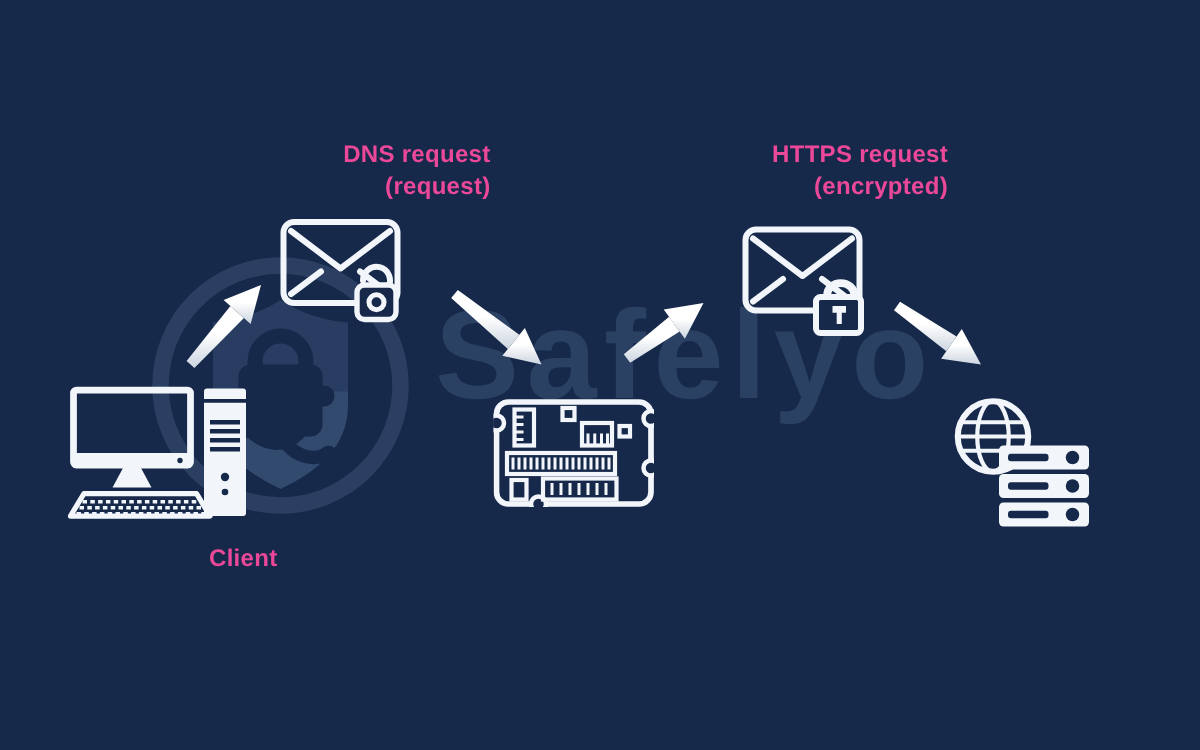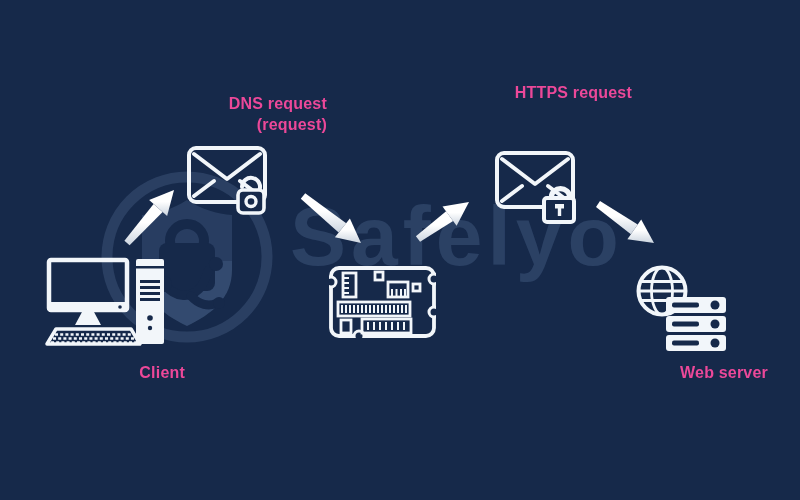--- a/index.html
+++ b/index.html
@@ -129,22 +129,23 @@
       <rect x="33" y="53" width="49" height="14"></rect>
     </g>
     <g stroke="#f2f6fa" stroke-width="2" fill="none">
       <path d="M14,12 h6 M14,17 h6 M14,22 h6 M14,27 h6"></path>
       <path d="M63,23 v8 M67.5,23 v8 M72,23 v8 M76,23 v8"></path>
       <path d="M13,39 v8 M17,39 v8 M21,39 v8 M25,39 v8 M29,39 v8 M33,39 v8 M37,39 v8 M41,39 v8 M45,39 v8 M49,39 v8 M53,39 v8 M57,39 v8 M61,39 v8 M65,39 v8 M69,39 v8 M73,39 v8 M77,39 v8"></path>
       <path d="M39,56 v8 M45,56 v8 M51,56 v8 M57,56 v8 M63,56 v8 M69,56 v8 M75,56 v8"></path>
     </g>
   </svg>
 
-  <div class="lbl" style="left:452px; top:82px; width:180px;">
+  <div class="lbl" style="left:452px; top:93px; width:180px;">
     <div>HTTPS request</div>
+    <div>(encrypted)</div>
   </div>
   <svg class="icon" style="left:494px; top:150px;" width="100" height="78" viewBox="0 0 100 78">
     <g stroke="#f2f6fa" stroke-width="4" fill="none" stroke-linecap="round" stroke-linejoin="round">
       <rect x="3" y="3" width="76" height="54" rx="7"></rect>
       <path d="M8,9 L41,34 L74,9"></path>
       <path d="M8,51 L28,36"></path>
       <path d="M74,51 L54,36"></path>
     </g>
     <path d="M57.5,48 v-1.5 a9,7.8 0 0 1 18,0 v1.5" stroke="#f2f6fa" stroke-width="5.2" fill="none"></path>
     <rect x="50" y="48" width="30" height="24" rx="3" fill="#16294a" stroke="#f2f6fa" stroke-width="4"></rect>
@@ -164,15 +165,14 @@
       <rect x="36" y="38.5" width="27" height="5" rx="2" fill="#16294a"></rect>
       <circle cx="79" cy="41" r="4.5" fill="#16294a"></circle>
       <rect x="30" y="52" width="60" height="16" rx="3" fill="#f2f6fa"></rect>
       <rect x="36" y="57.5" width="27" height="5" rx="2" fill="#16294a"></rect>
       <circle cx="79" cy="60" r="4.5" fill="#16294a"></circle>
       <rect x="30" y="71" width="60" height="16" rx="3" fill="#f2f6fa"></rect>
       <rect x="36" y="76.5" width="27" height="5" rx="2" fill="#16294a"></rect>
       <circle cx="79" cy="79" r="4.5" fill="#16294a"></circle>
     </g>
   </svg>
-  <div class="lbl" style="left:608px; top:362px; width:160px;">Web server</div>
 
 </div>
 
 </body></html>

